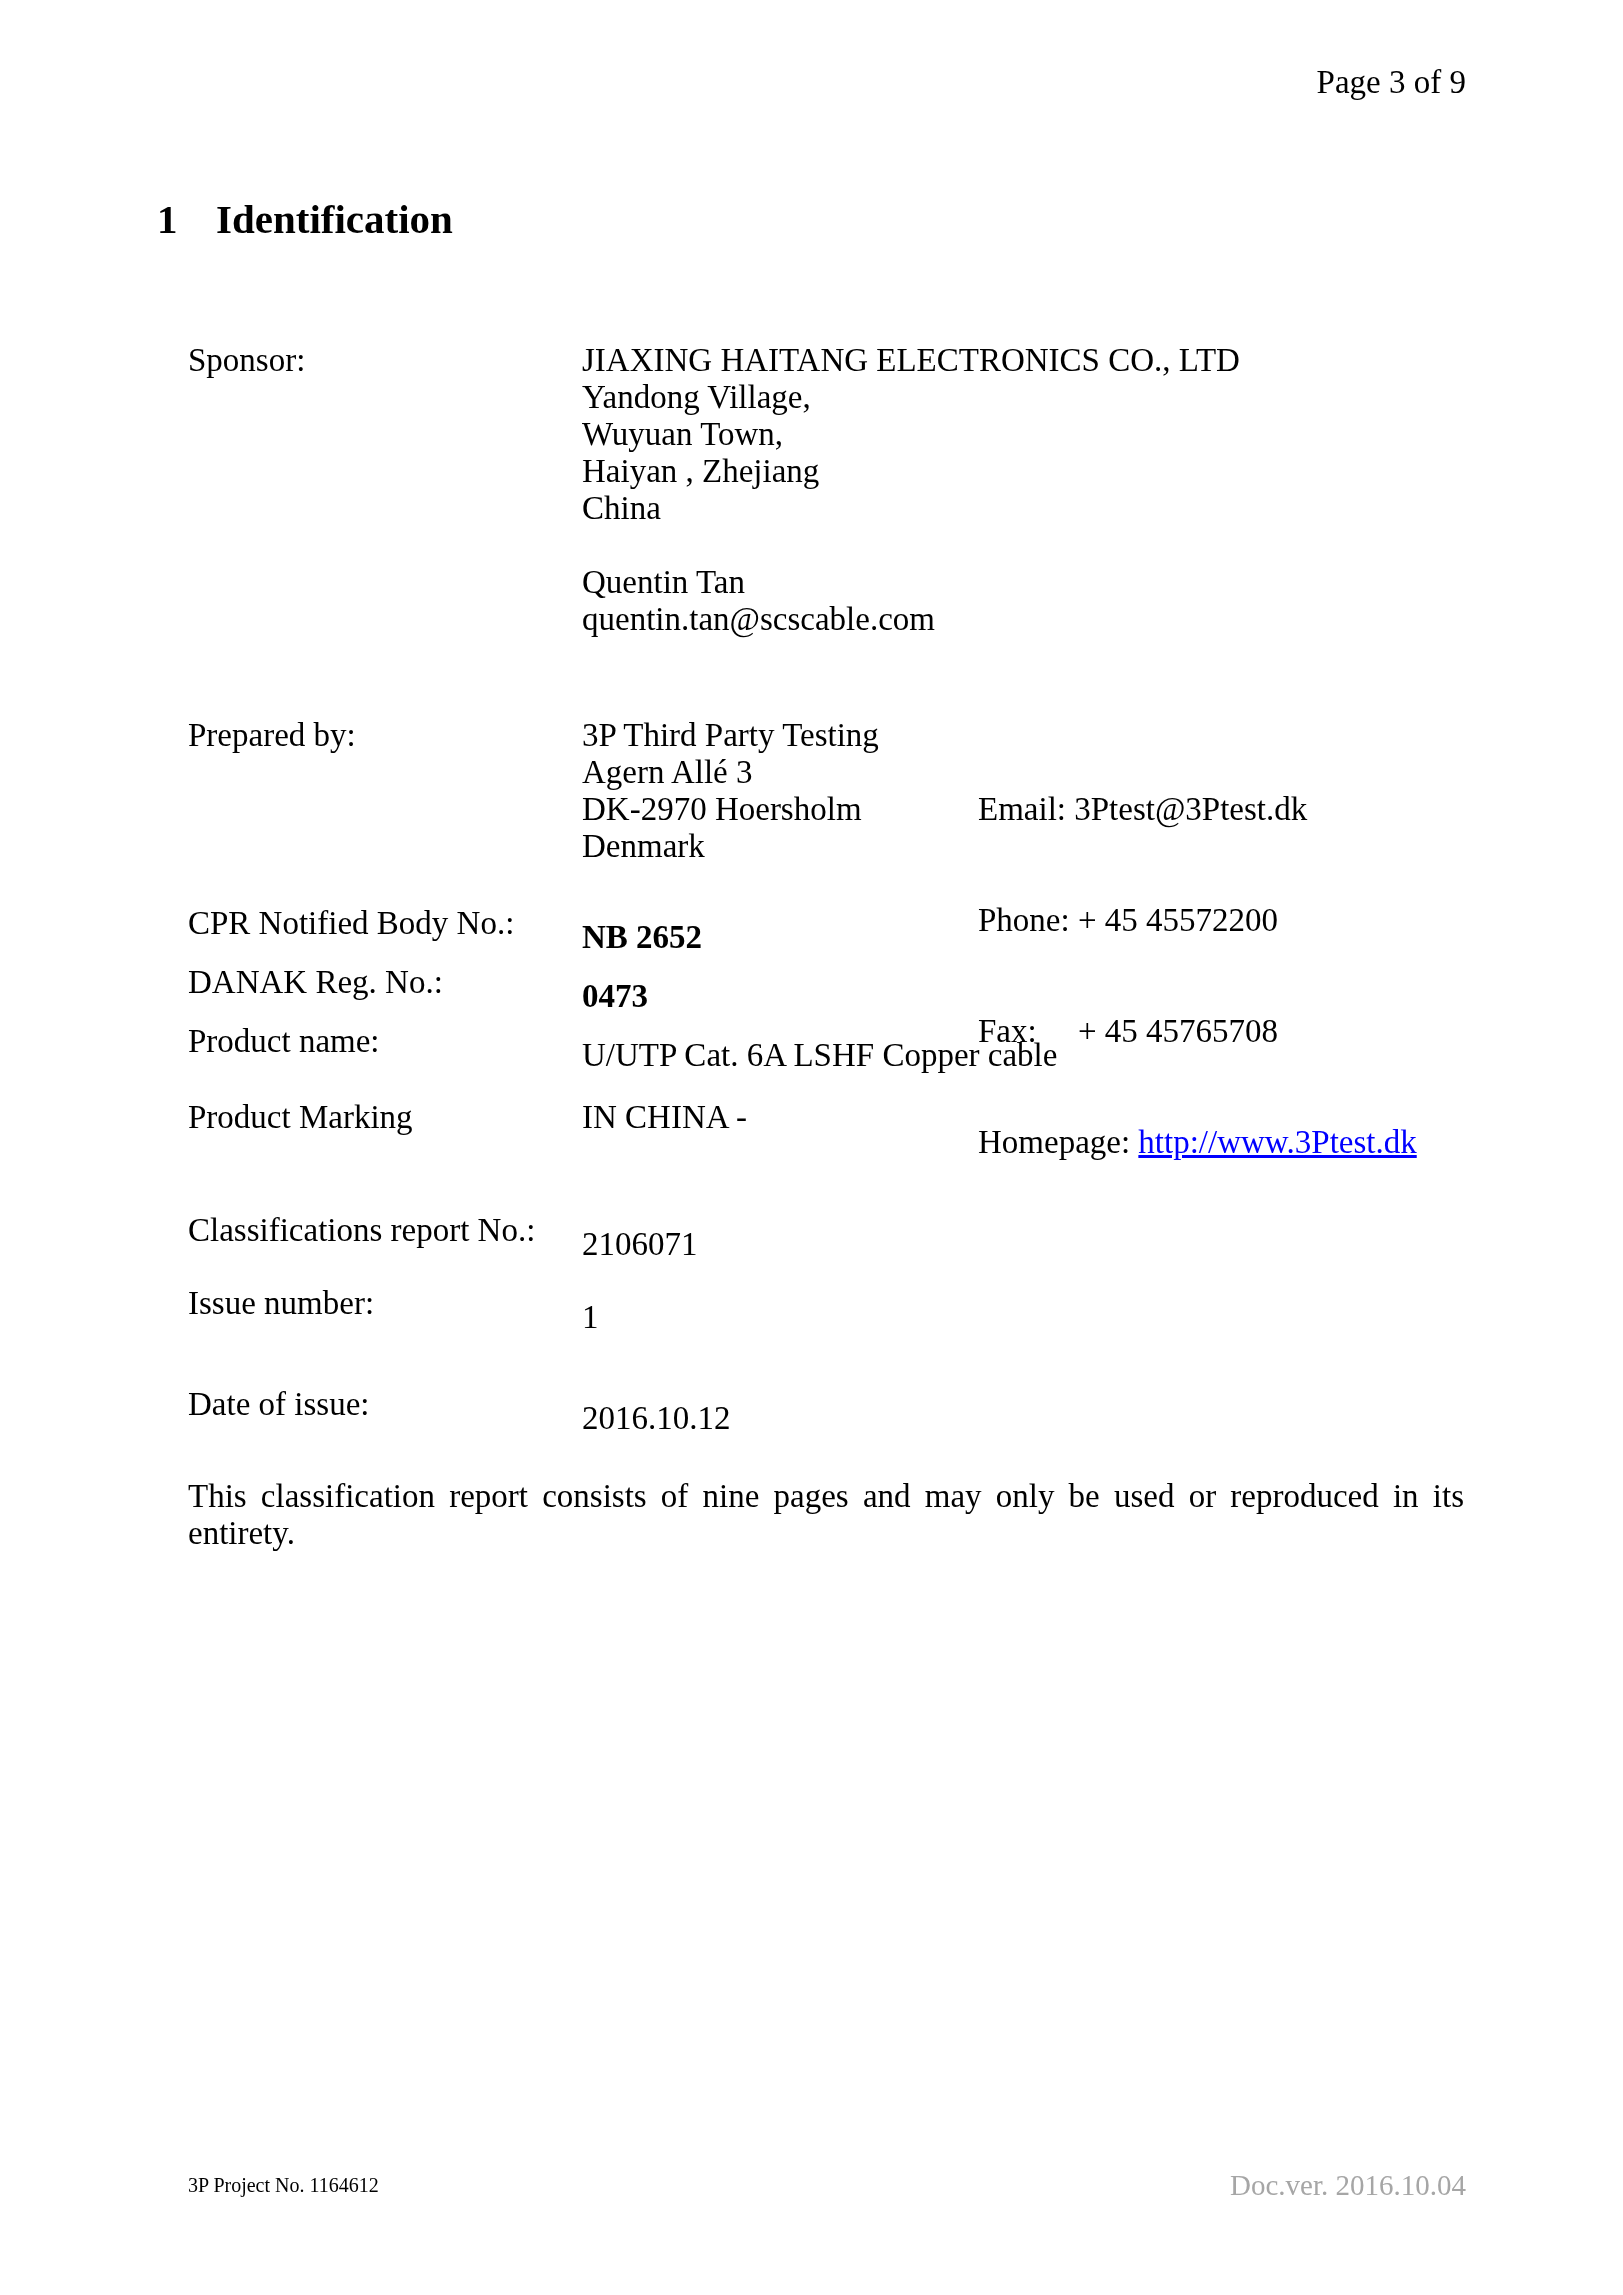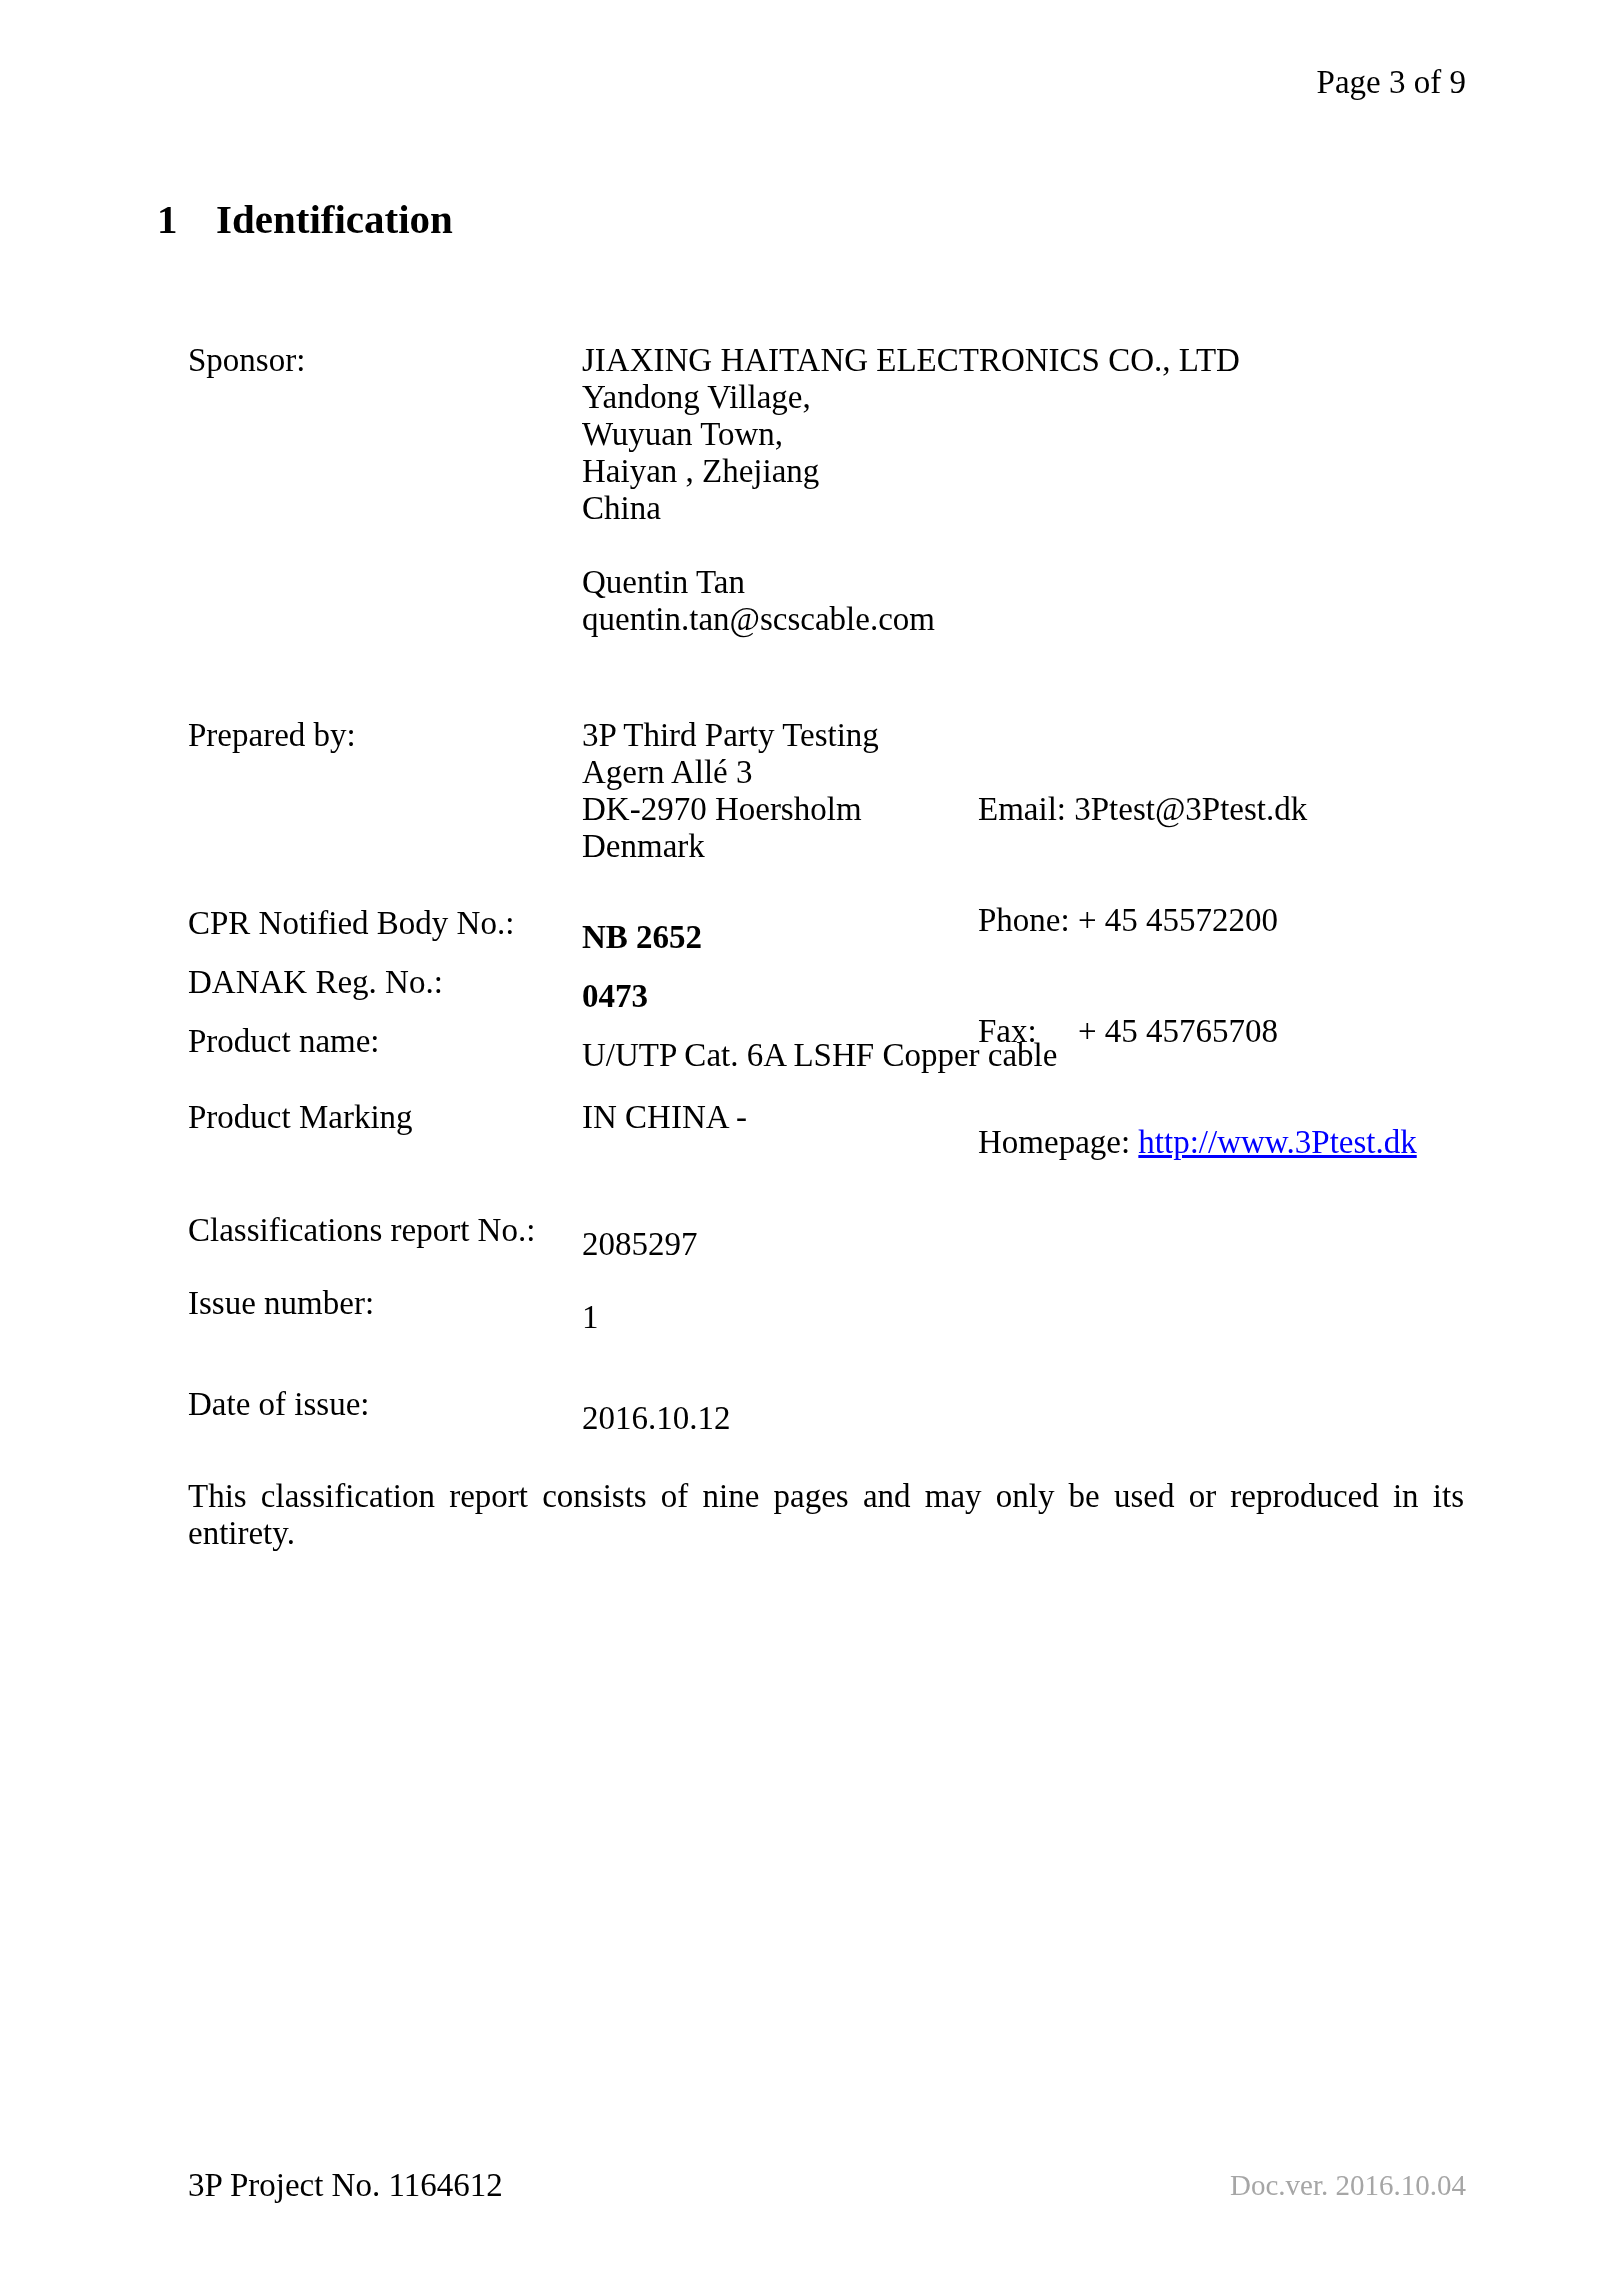--- a/index.html
+++ b/index.html
@@ -80,21 +80,21 @@
     width: 1276px;
   }
   .body-paragraph .just {
     text-align: justify;
     text-align-last: justify;
   }
   .footer-left {
     position: absolute;
     top: 2169px;
     left: 188px;
-    font-size: 33px;
+    font-size: 20px;
     line-height: 33px;
   }
   .footer-right {
     position: absolute;
     top: 2169px;
     right: 157px;
     font-size: 29px;
     line-height: 33px;
   }
 </style>
@@ -156,21 +156,21 @@
 
   <div class="row" style="top:1099px">
     <div class="label">Product Marking</div>
     <div class="value marking-value">
       <div>IN CHINA -</div>
     </div>
   </div>
 
   <div class="row" style="top:1212px">
     <div class="label">Classifications report No.:</div>
-    <div class="value nowrap">2085297</div>
+    <div class="value nowrap">2106071</div>
   </div>
 
   <div class="row" style="top:1285px">
     <div class="label">Issue number:</div>
     <div class="value nowrap">1</div>
   </div>
 
   <div class="row" style="top:1386px">
     <div class="label">Date of issue:</div>
     <div class="value nowrap">2016.10.12</div>

